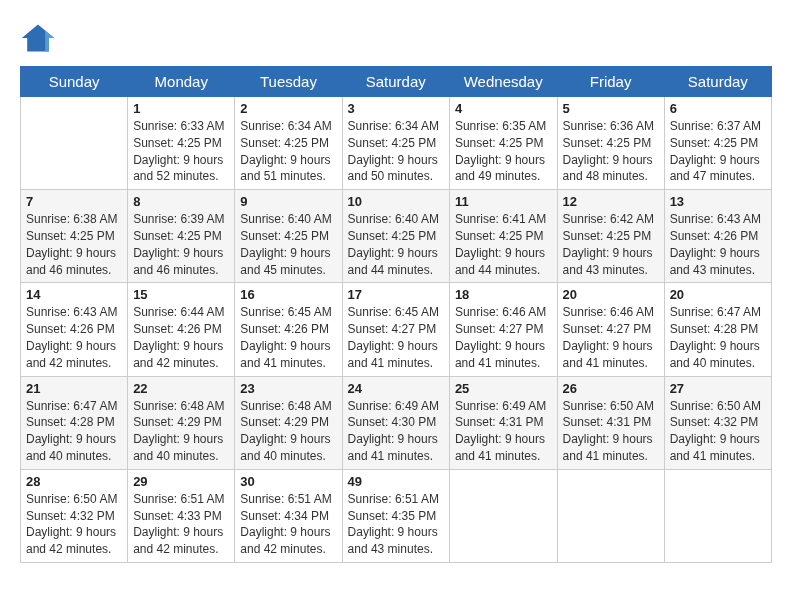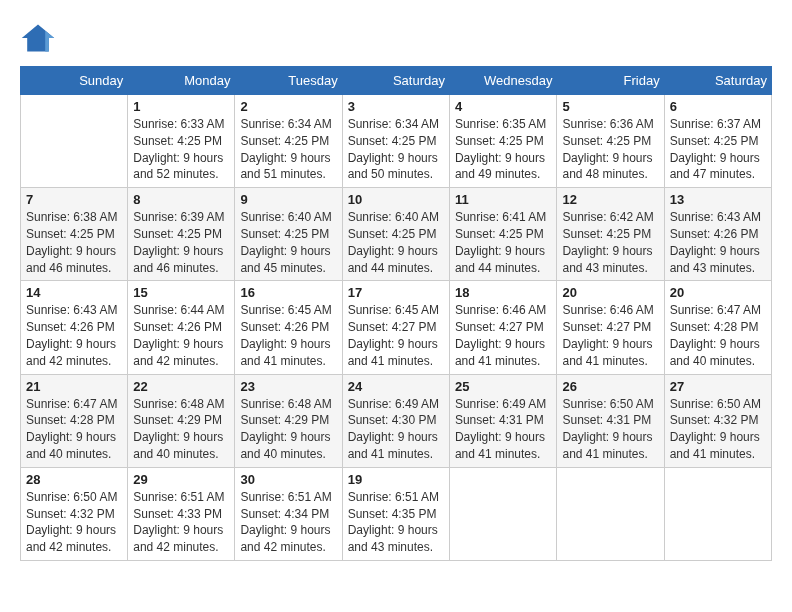--- a/index.html
+++ b/index.html
@@ -54,22 +54,22 @@
     }
     .calendar {
       width: 100%;
       border-collapse: collapse;
       font-size: 11px;
     }
     .calendar th {
       background-color: #2E6DB4;
       color: #fff;
       padding: 6px 4px;
-      text-align: right;
-      font-size: 13px;
+      text-align: center;
+      font-size: 15px;
       font-weight: normal;
       border: 1px solid #2E6DB4;
     }
     .calendar td {
       vertical-align: top;
       border: 1px solid #ccc;
       padding: 4px 5px;
       width: 108px;
       min-height: 80px;
       background: #fff;
@@ -251,21 +251,21 @@
         </td>
         <td>
           <span class="day-num">29</span>
           <div class="day-info">Sunrise: 6:51 AM<br>Sunset: 4:33 PM<br>Daylight: 9 hours<br>and 42 minutes.</div>
         </td>
         <td>
           <span class="day-num">30</span>
           <div class="day-info">Sunrise: 6:51 AM<br>Sunset: 4:34 PM<br>Daylight: 9 hours<br>and 42 minutes.</div>
         </td>
         <td>
-          <span class="day-num">19</span>
+          <span class="day-num">49</span>
           <div class="day-info">Sunrise: 6:51 AM<br>Sunset: 4:35 PM<br>Daylight: 9 hours<br>and 43 minutes.</div>
         </td>
         <td class="empty-cell"></td>
         <td class="empty-cell"></td>
         <td class="empty-cell"></td>
       </tr>
     </tbody>
 </table>
 
 </body></html>

